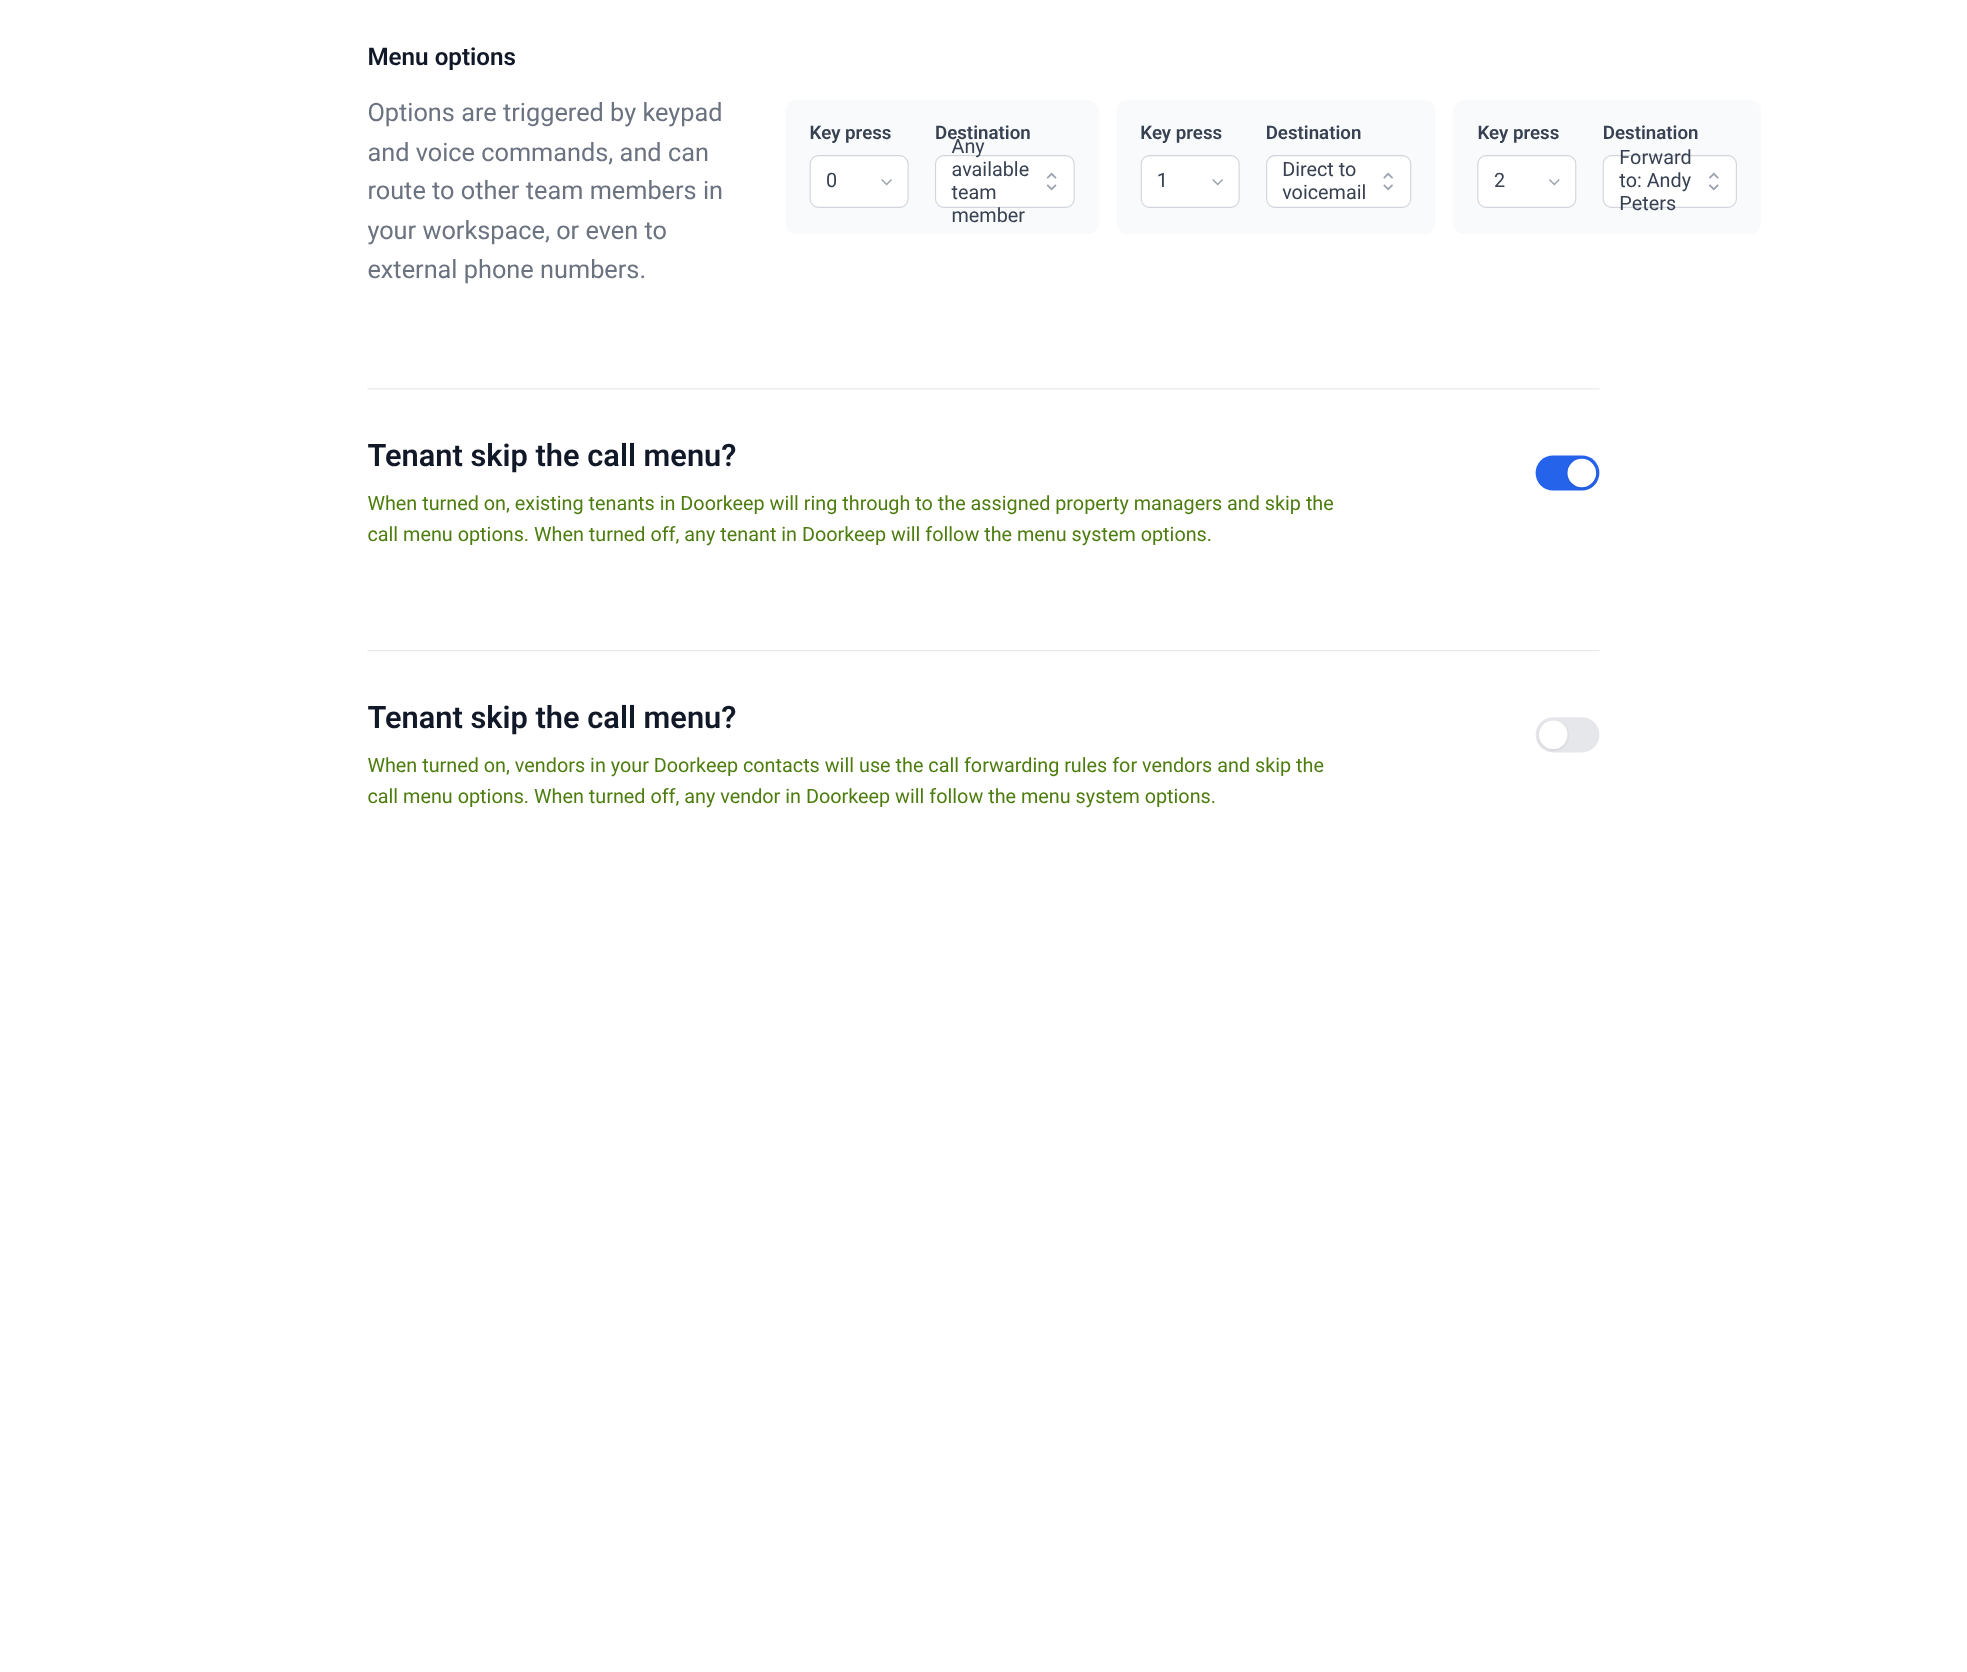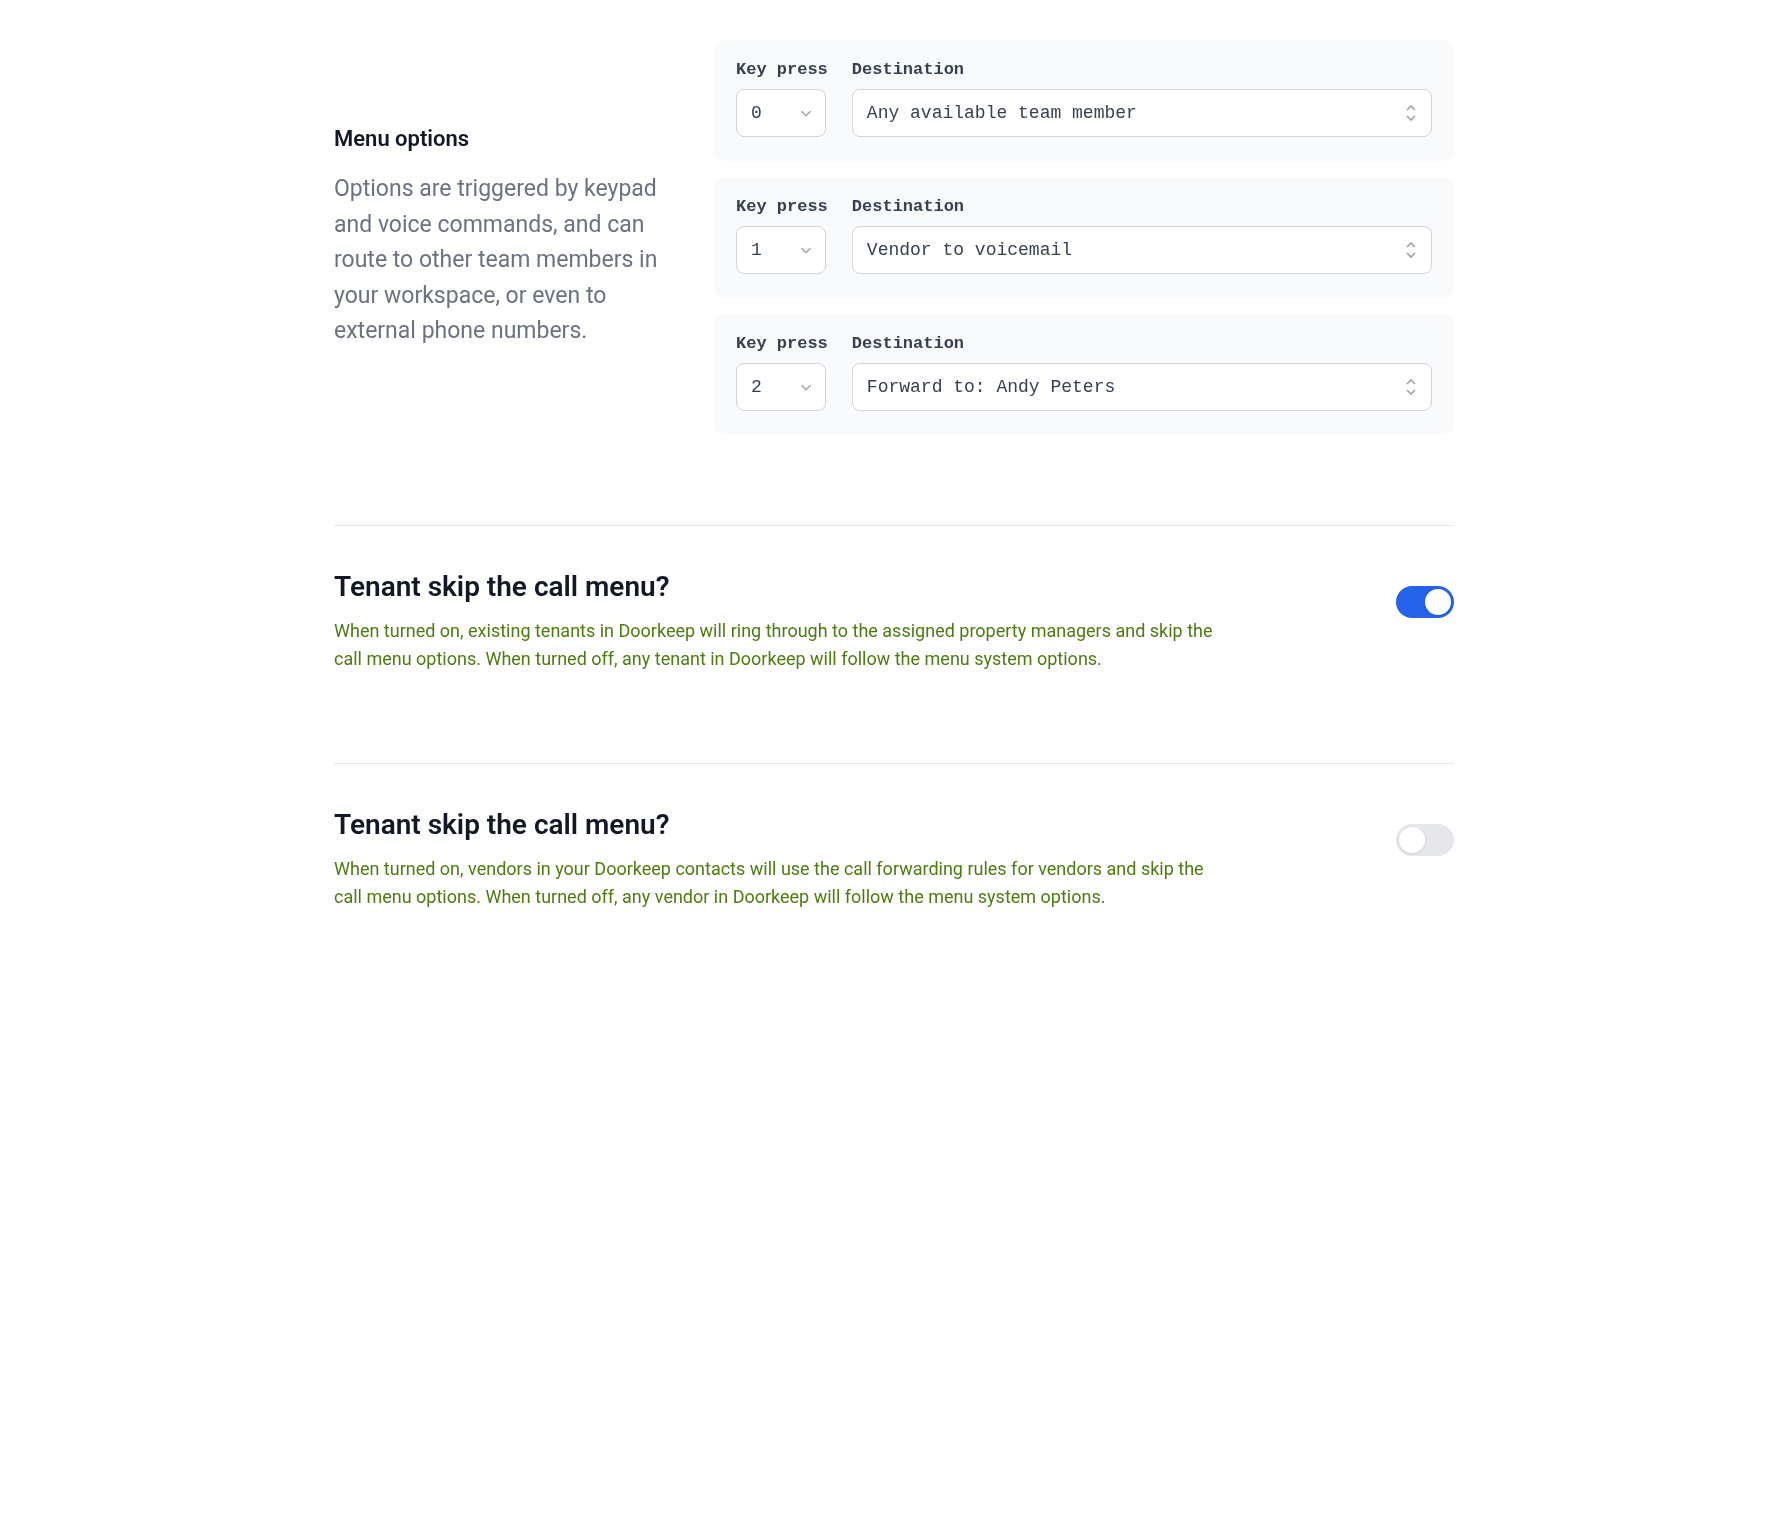--- a/index.html
+++ b/index.html
@@ -33,23 +33,22 @@
       margin-bottom: 20px;
     }
     .section-desc {
       font-size: 23px;
       line-height: 1.55;
       color: #6b7280;
     }
     .section-content {
       flex: 1;
       display: flex;
-      flex-direction: column;
+      flex-direction: row;
       gap: 16px;
-      font-family: Liberation Mono, monospace;
     }
     .option-card {
       background: #f8fafc;
       border-radius: 10px;
       padding: 20px 22px 24px 22px;
       display: flex;
       gap: 24px;
       align-items: flex-start;
     }
     .field-group {
@@ -209,21 +208,21 @@
           <div class="select-control keypress-select">
             <span>1</span>
             <svg class="chevron-down" viewBox="0 0 20 20" fill="none" stroke="currentColor" stroke-width="1.6">
                 <polyline points="5 8 10 13 15 8"></polyline>
               </svg>
           </div>
         </div>
         <div class="field-group destination">
           <span class="field-label">Destination</span>
           <div class="select-control destination-select">
-            <span>Vendor to voicemail</span>
+            <span>Direct to voicemail</span>
             <svg class="chevron-updown" viewBox="0 0 16 22" fill="none" stroke="currentColor" stroke-width="1.6">
                 <polyline points="4 8 8 4 12 8"></polyline>
                 <polyline points="4 14 8 18 12 14"></polyline>
               </svg>
           </div>
         </div>
       </div>
 
       <div class="option-card">
         <div class="field-group keypress">

